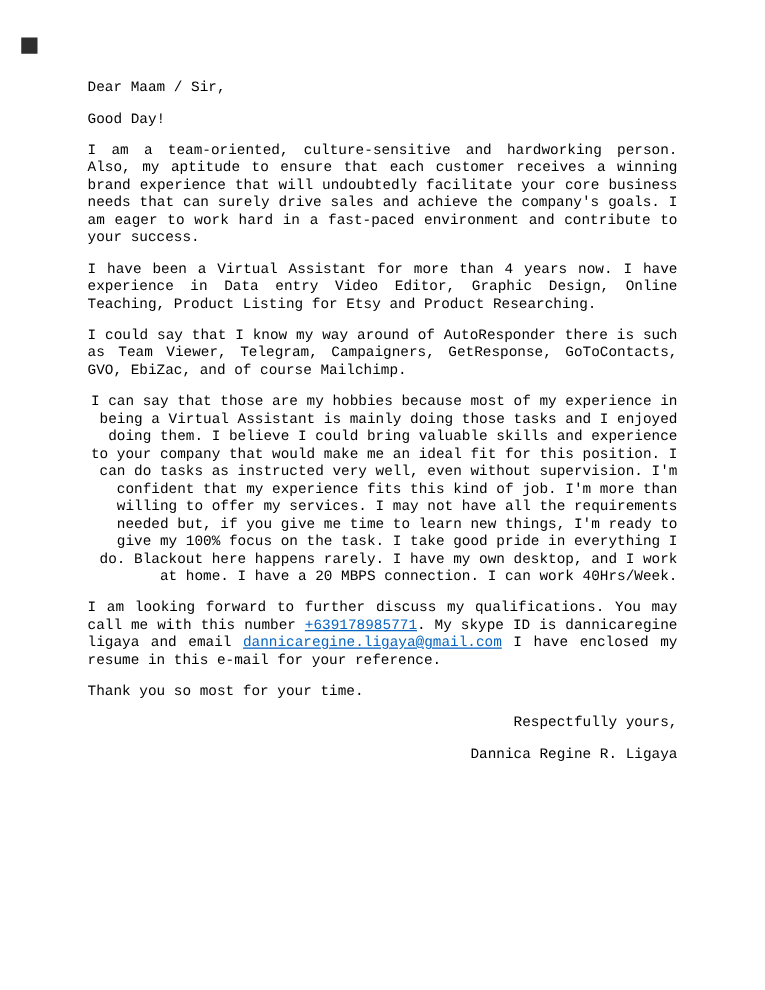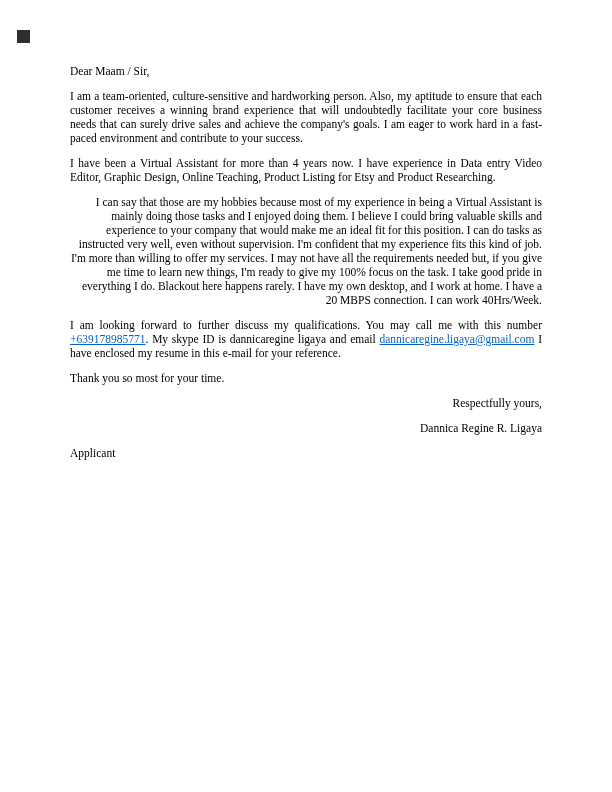--- a/index.html
+++ b/index.html
@@ -6,21 +6,21 @@
     margin: 0;
     padding: 0;
     background: #ffffff;
   }
   .page {
     position: relative;
     width: 612px;
     height: 617px;
     background: #ffffff;
     overflow: hidden;
-    font-family: Liberation Serif, serif;
+    font-family: Liberation Mono, monospace;
     color: #000000;
   }
   .artifact {
     position: absolute;
     left: 17px;
     top: 30px;
     width: 13px;
     height: 13px;
     background: #2f2f2f;
   }
@@ -49,26 +49,28 @@
 <body>
 
 <div class="page">
 
   <div class="artifact" style="background: rgb(47, 47, 47);"></div>
 
   <div class="content">
 
     <p>Dear Maam / Sir,</p>
 
+    <p>Good Day!</p>
 
 
     <p class="justify">I am a team-oriented, culture-sensitive and hardworking person. Also, my aptitude to ensure that each customer receives a winning brand experience that will undoubtedly facilitate your core business needs that can surely drive sales and achieve the company's goals.  I am eager to work hard in a fast-paced environment and contribute to your success.</p>
 
     <p class="justify">I have been a Virtual Assistant for more than 4 years now. I have experience in Data entry Video Editor, Graphic Design, Online Teaching, Product Listing for Etsy and Product Researching.</p>
 
+    <p class="justify">I could say that I know my way around of AutoResponder there is such as Team Viewer, Telegram, Campaigners, GetResponse, GoToContacts, GVO, EbiZac, and of course Mailchimp.</p>
 
     <p class="justify mt-xxl">I can say that those are my hobbies because most of my experience in being a Virtual Assistant is mainly doing those tasks and I enjoyed doing them. I believe I could bring valuable skills and experience to your company that would make me an ideal fit for this position. I can do tasks as instructed very well, even without supervision. I'm confident that my experience fits this kind of job. I'm more than willing to offer my services. I may not have all the requirements needed but, if you give me time to learn new things, I'm ready to give my 100% focus on the task. I take good pride in everything I do. Blackout here happens rarely. I have my own desktop, and I work at home. I have a 20 MBPS connection. I can work 40Hrs/Week.</p>
 
     <p class="justify mt-xl"><span>I am looking forward to further discuss my qualifications. You may call me with this number </span><a class="link" href="#" style="color: rgb(5, 99, 193);">+639178985771</a><span>.  My skype ID is dannicaregine ligaya and email </span><a class="link" href="#" style="color: rgb(5, 99, 193);">dannicaregine.ligaya@gmail.com</a><span> I have enclosed my resume in this e-mail for your reference.</span></p>
 
     <p class="mt-xl">Thank you so most for your time.</p>
 
     <p class="mt-lg">Respectfully yours,</p>
 
     <p class="mt-xxl">Dannica Regine R. Ligaya</p>

